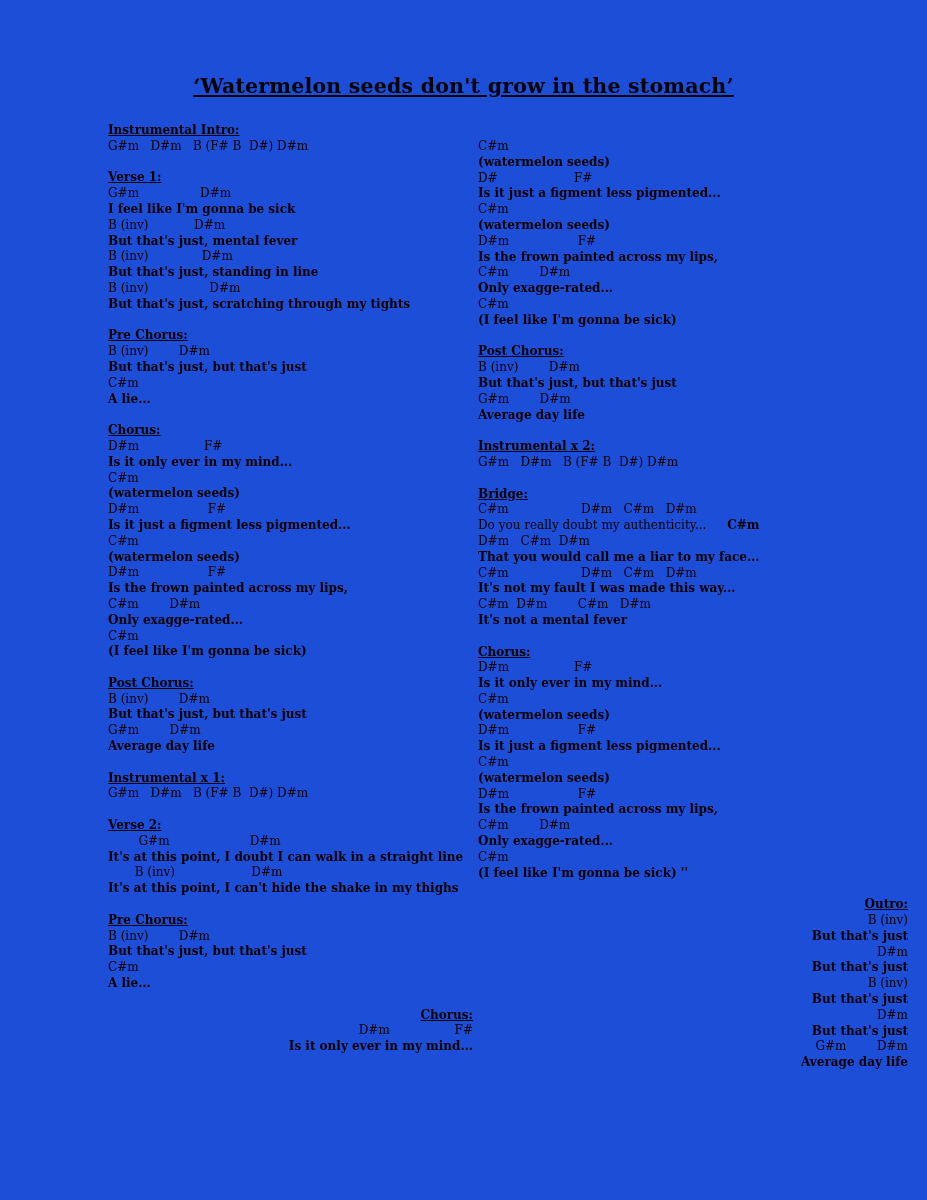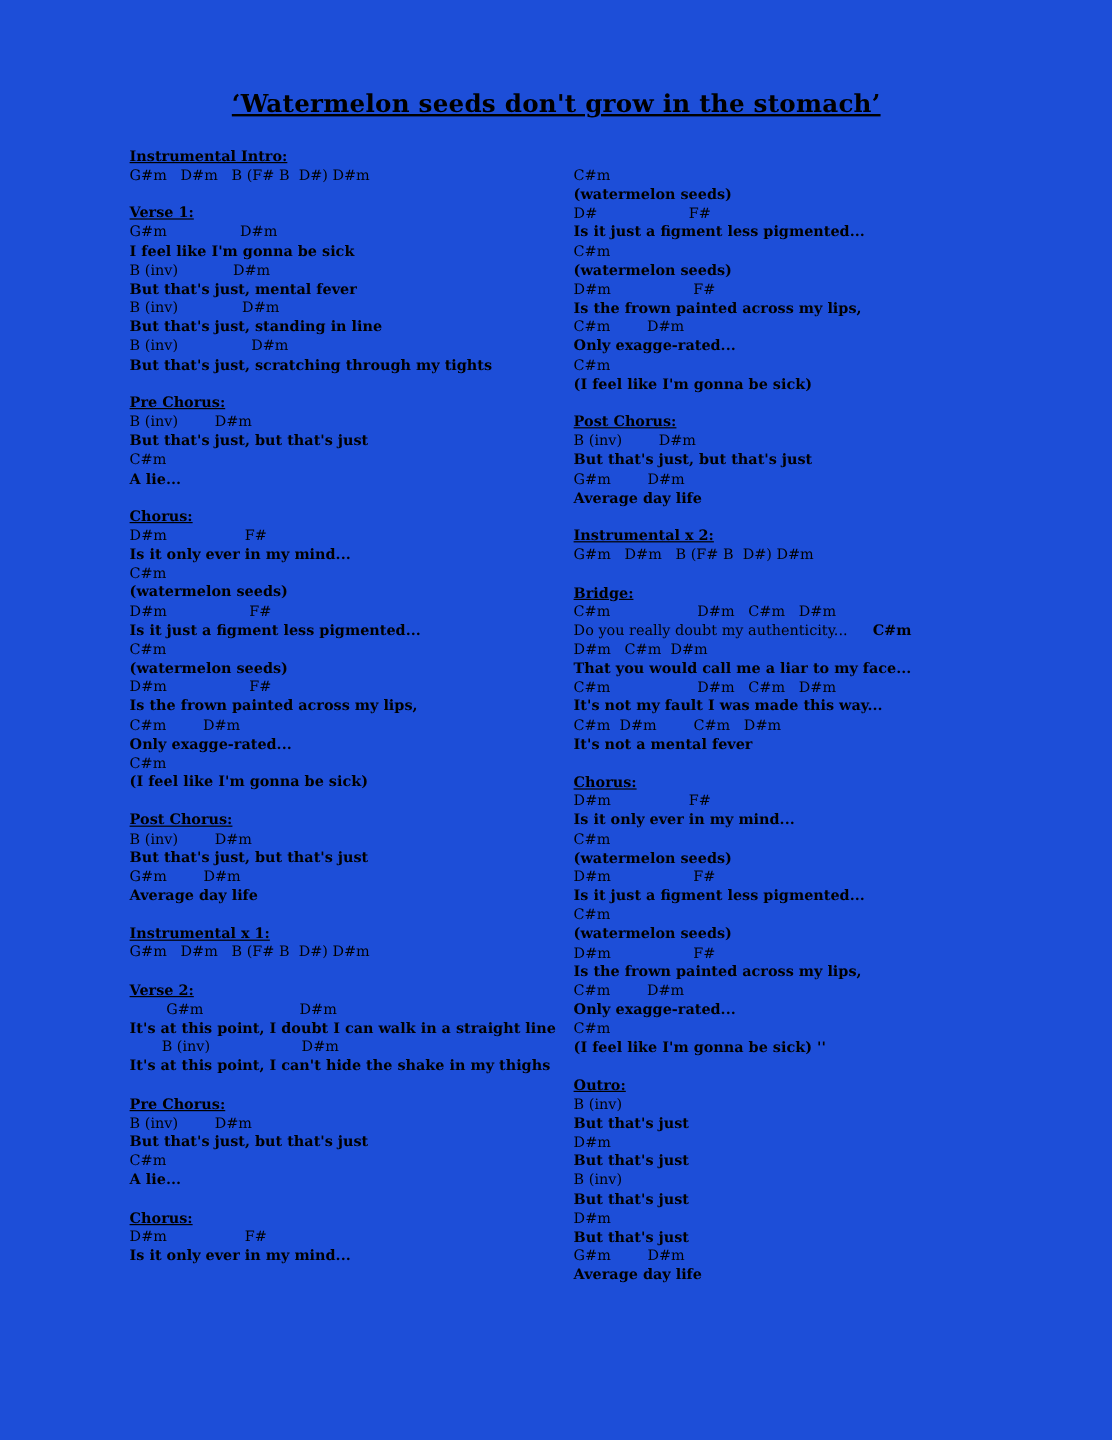--- a/index.html
+++ b/index.html
@@ -30,21 +30,21 @@
   }
   .col {
     position: absolute;
     font-size: 12px;
     line-height: 15.8px;
     white-space: pre-wrap;
   }
   .col-left  { left: 108px; top: 123px; width: 365px; }
   .col-right { left: 478px; top: 139px; width: 430px; }
   .section { margin-bottom: 15.8px; }
-  .section:last-child { margin-bottom: 0; }
+  .section:last-child { margin-bottom: 0; text-align: right; }
   .heading {
     font-weight: bold;
     text-decoration: underline;
   }
   .line.chord { font-weight: normal; }
   .line.lyric { font-weight: bold; }
   .line.mixed .lyric { font-weight: normal; text-align: center; }
   .line.mixed .chord { font-weight: bold; }
 </style>
 </head>

